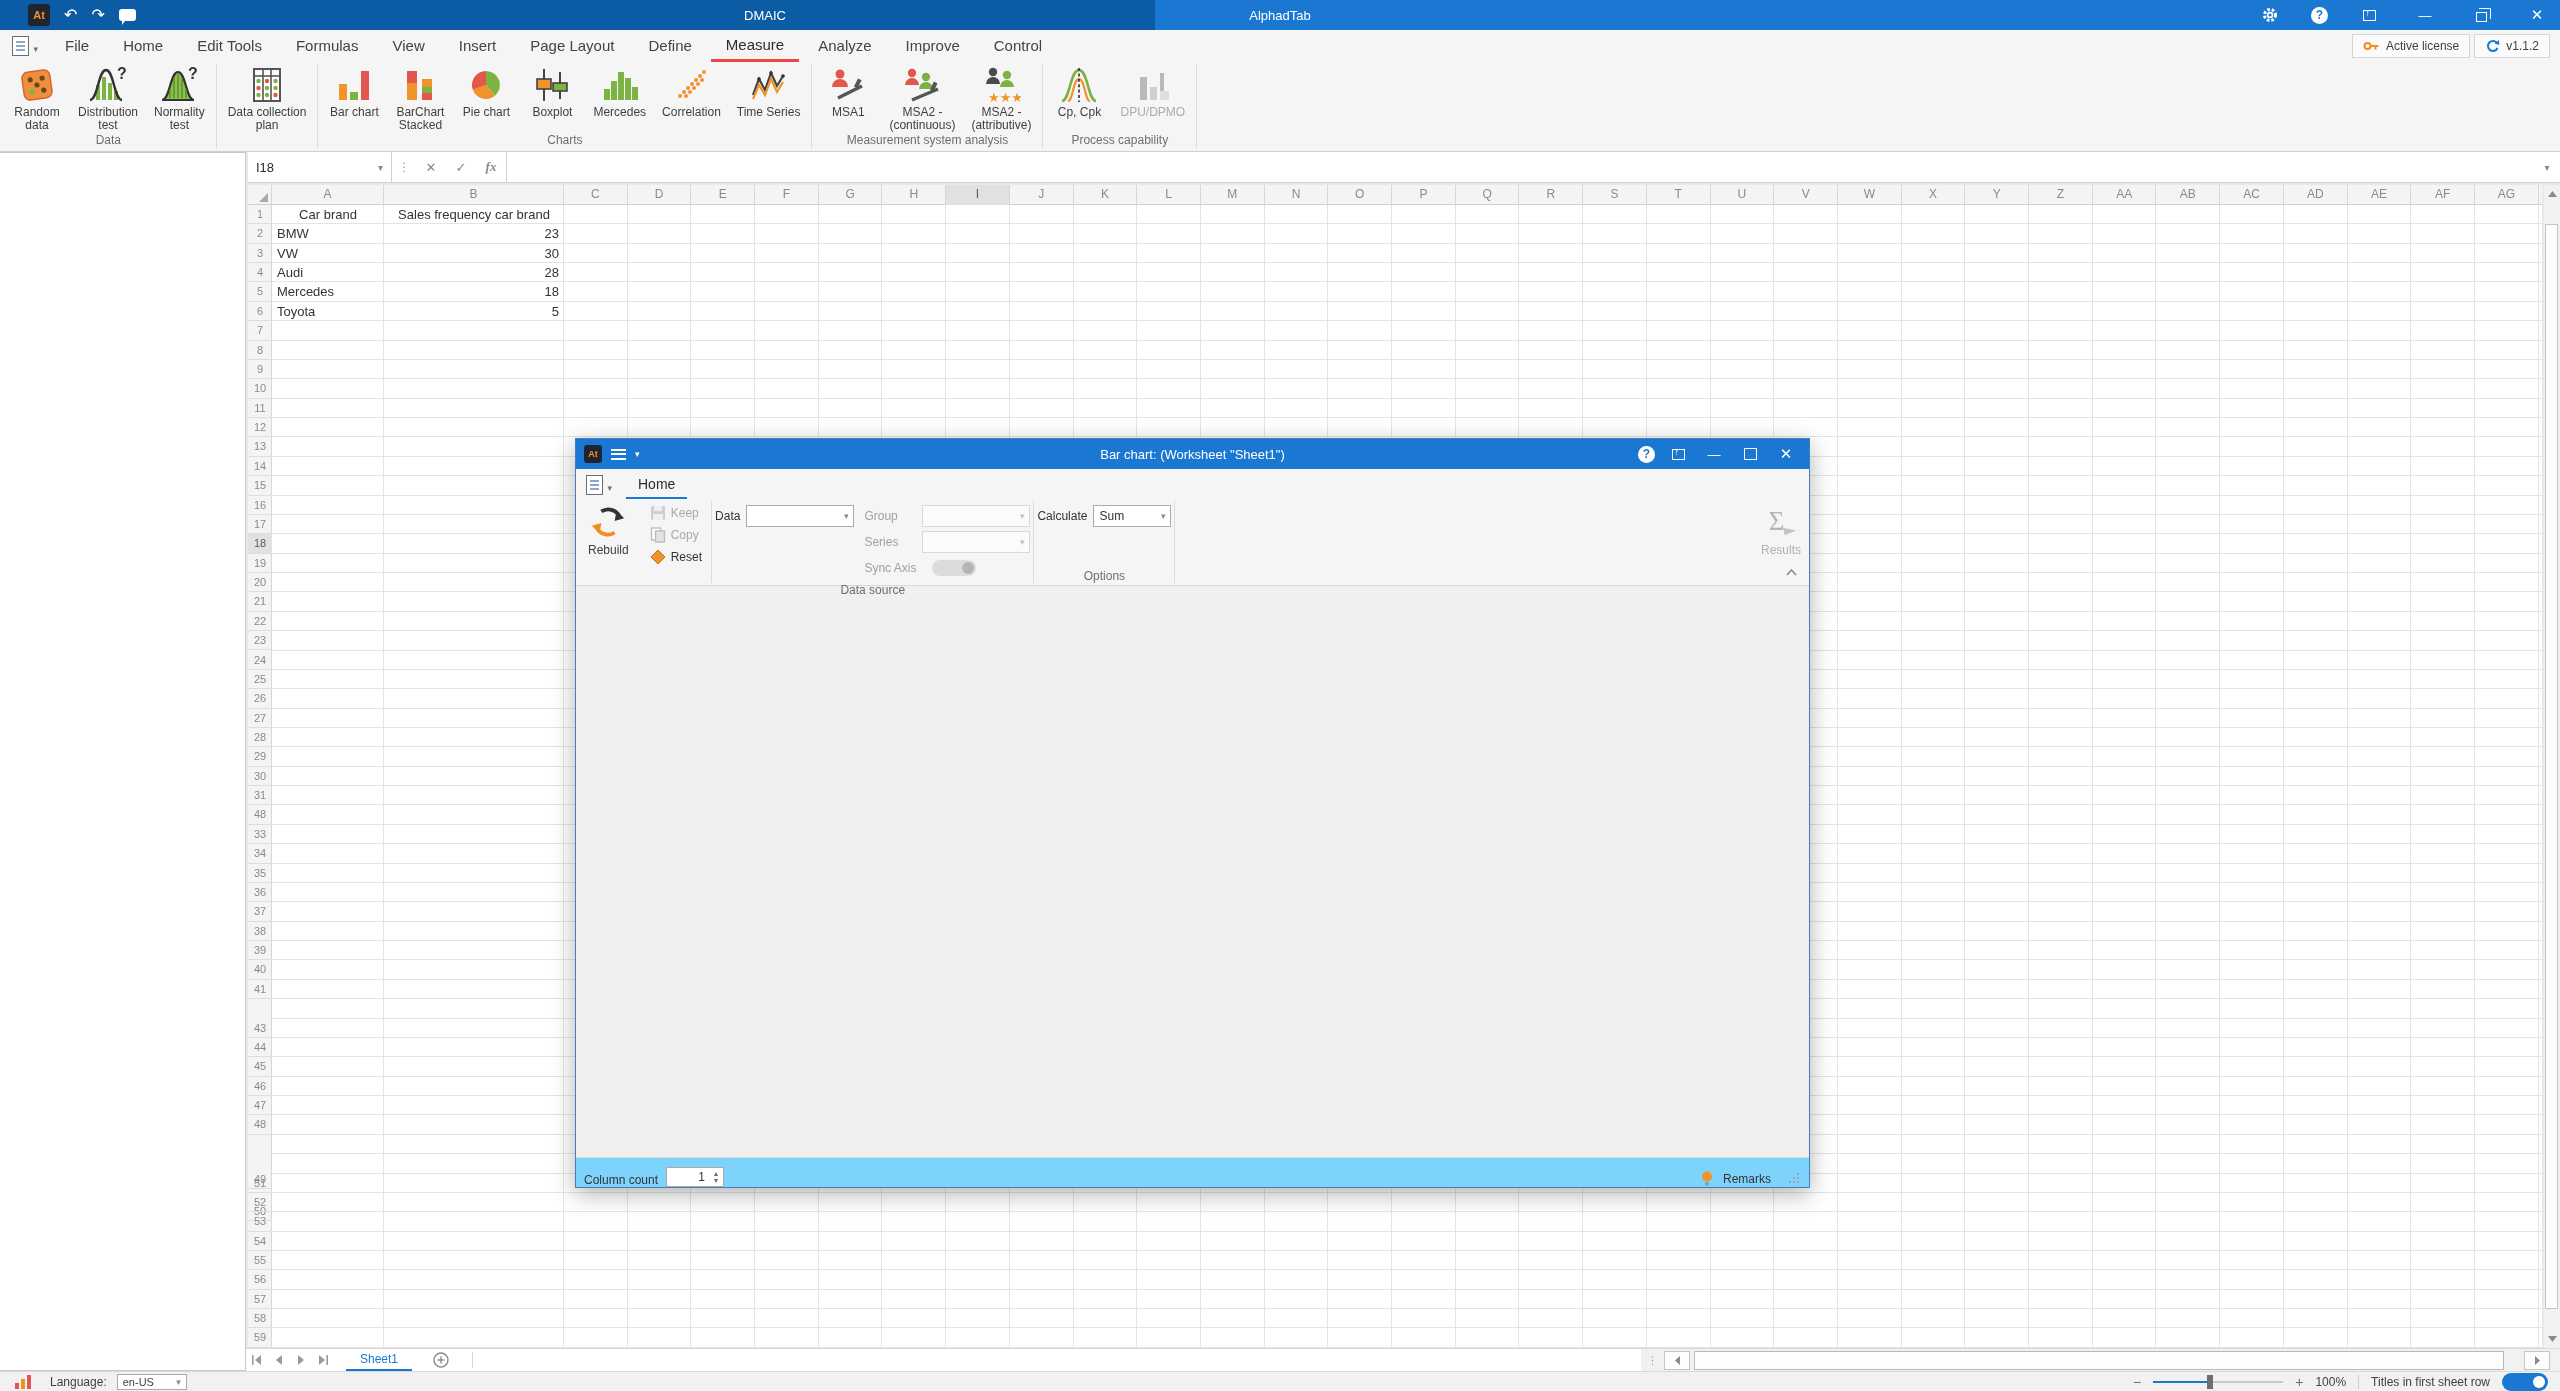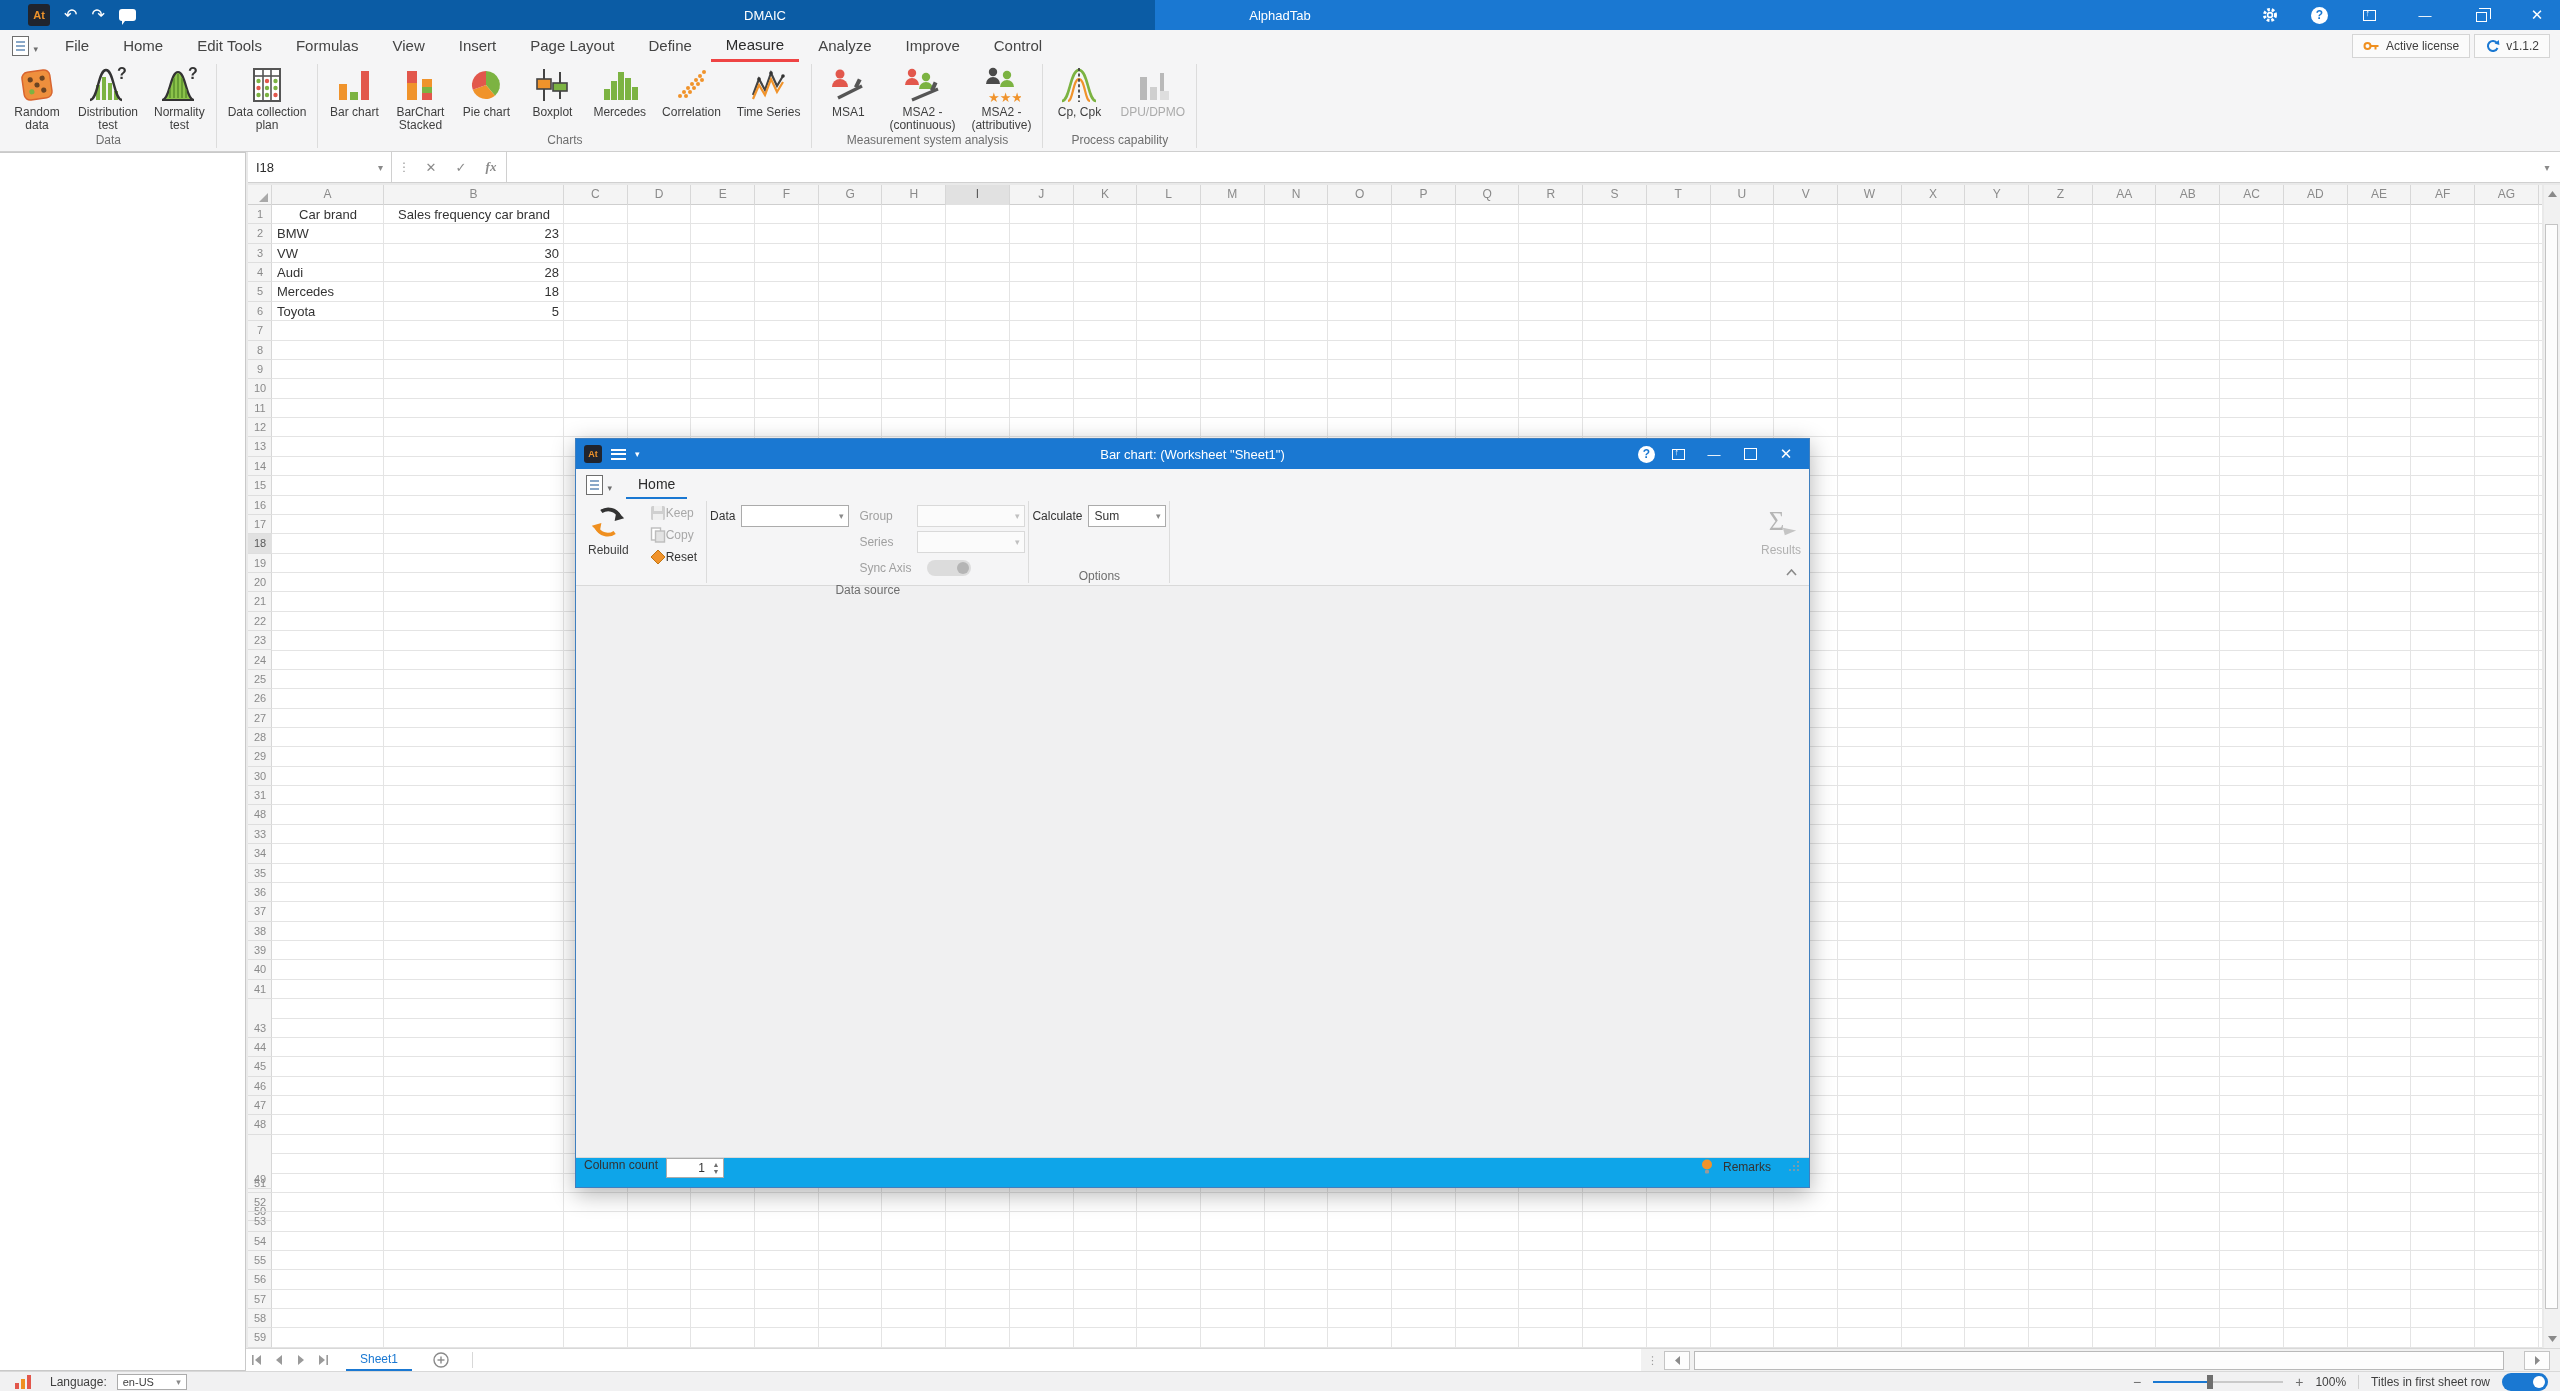--- a/index.html
+++ b/index.html
@@ -155,37 +155,37 @@
   .dlg-tab { font-size:14px; color:#2b2b2b; padding:4px 12px 5px; border-bottom:2px solid #1a78d2; }
   .dlg-ribbon-body { display:flex; align-items:stretch; height:86px; padding-left:4px; }
   .dgroup { display:flex; flex-direction:column; }
   .dgroup-content { display:flex; align-items:flex-start; flex:1; }
   .dgroup-label { text-align:center; font-size:12px; color:#6e6e6e; padding-bottom:2px; }
   .bigbtn { display:flex; flex-direction:column; align-items:center; gap:2px; padding:4px 8px 0; }
   .bigbtn svg { width:38px; height:38px; }
   .bigbtn .lbl { font-size:12px; color:#3f3f3f; }
   .bigbtn.disabled .lbl { color:#b0b0b0; }
   .smstack { display:flex; flex-direction:column; gap:3px; padding:4px 6px 0; }
-  .smbtn { display:flex; align-items:center; font-size:12px; height:19px; }
+  .smbtn { display:flex; align-items:center; gap:5px; font-size:12px; height:19px; }
   .smbtn.disabled { color:#a8a8a8; } .smbtn.enabled { color:#333; }
   .field-area { display:flex; align-items:flex-start; gap:10px; padding-top:6px; }
   .field-row { display:flex; align-items:center; gap:6px; height:22px; margin-bottom:4px; }
   .f-label { font-size:12px; color:#333; } .f-label.disabled { color:#a0a0a0; }
   .combo { width:108px; height:22px; background:#fff; border:1px solid #ababab; display:flex;
     align-items:center; padding:0 5px; font-size:12px; color:#333; }
   .combo .caret { margin-left:auto; color:#8a8a8a; font-size:9px; }
   .combo.disabled { background:#fbfbfb; border-color:#d9d9d9; }
   .combo.disabled .caret { color:#c0c0c0; }
   .mini-toggle { width:44px; height:16px; border-radius:8px; background:#dcdcdc; position:relative; }
   .mini-toggle .knob { position:absolute; right:2px; top:2px; width:12px; height:12px; border-radius:50%;
     background:#b5b5b5; }
   .dlg-chevron { position:absolute; right:12px; bottom:6px; color:#8a8a8a; }
   .dlg-body { flex:1; background:#f0f0f1; }
-  .dlg-footer { flex:0 0 30px; background:#0ea5e9; border-top:1px solid #d9d9d9; display:flex;
-    align-items:flex-start; padding:0 8px; font-size:12px; color:#333; }
+  .dlg-footer { flex:0 0 30px; background:#7dd3fc; border-top:1px solid #d9d9d9; display:flex;
+    align-items:flex-end; padding:0 8px; font-size:12px; color:#333; }
   .spinner { width:58px; height:20px; background:#fff; border:1px solid #ababab; margin-left:8px;
     display:flex; align-items:center; }
   .spin-val { flex:1; text-align:right; padding-right:4px; }
   .spin-arrows { width:14px; display:flex; flex-direction:column; align-items:center; line-height:7px;
     font-size:7px; color:#6e6e6e; }
   .ftr-right { margin-left:auto; display:flex; align-items:center; gap:8px; }
   .grip { width:12px; height:12px; margin-left:10px; position:relative; }
   .grip i { position:absolute; width:2px; height:2px; background:#9a9a9a; border-radius:50%;
     box-shadow:4px 0 0 #9a9a9a, 8px 0 0 #9a9a9a, 4px -4px 0 #9a9a9a, 8px -4px 0 #9a9a9a, 8px -8px 0 #9a9a9a;
     left:0; bottom:2px; }

